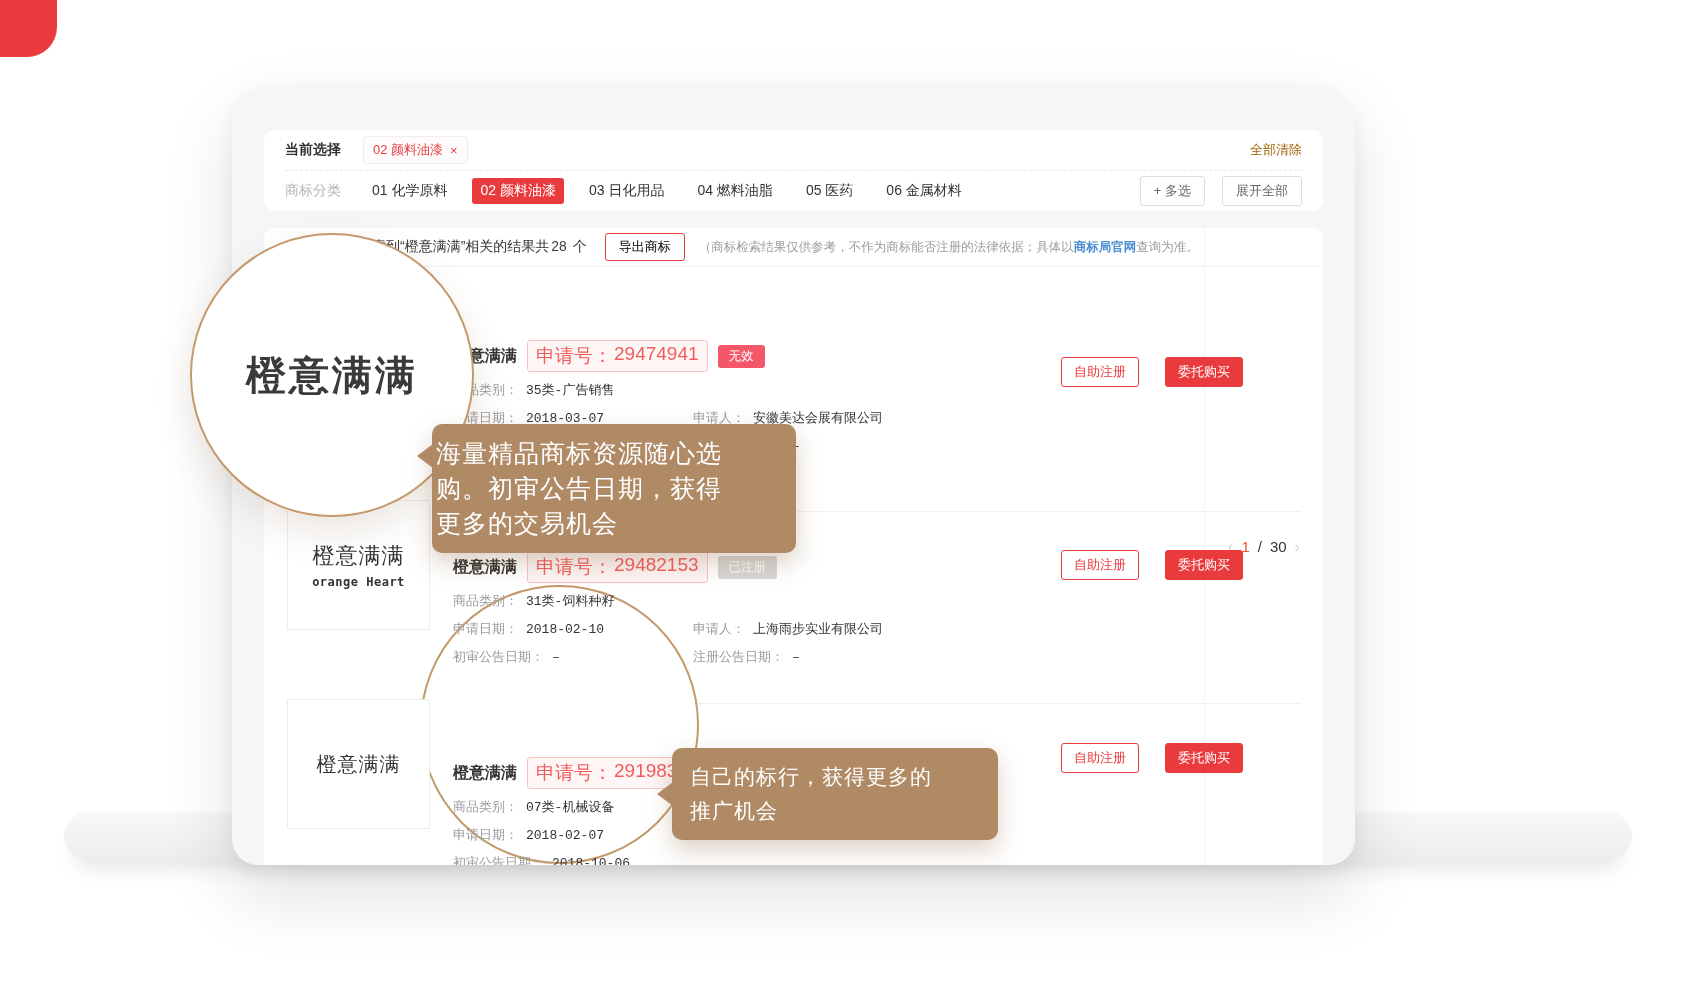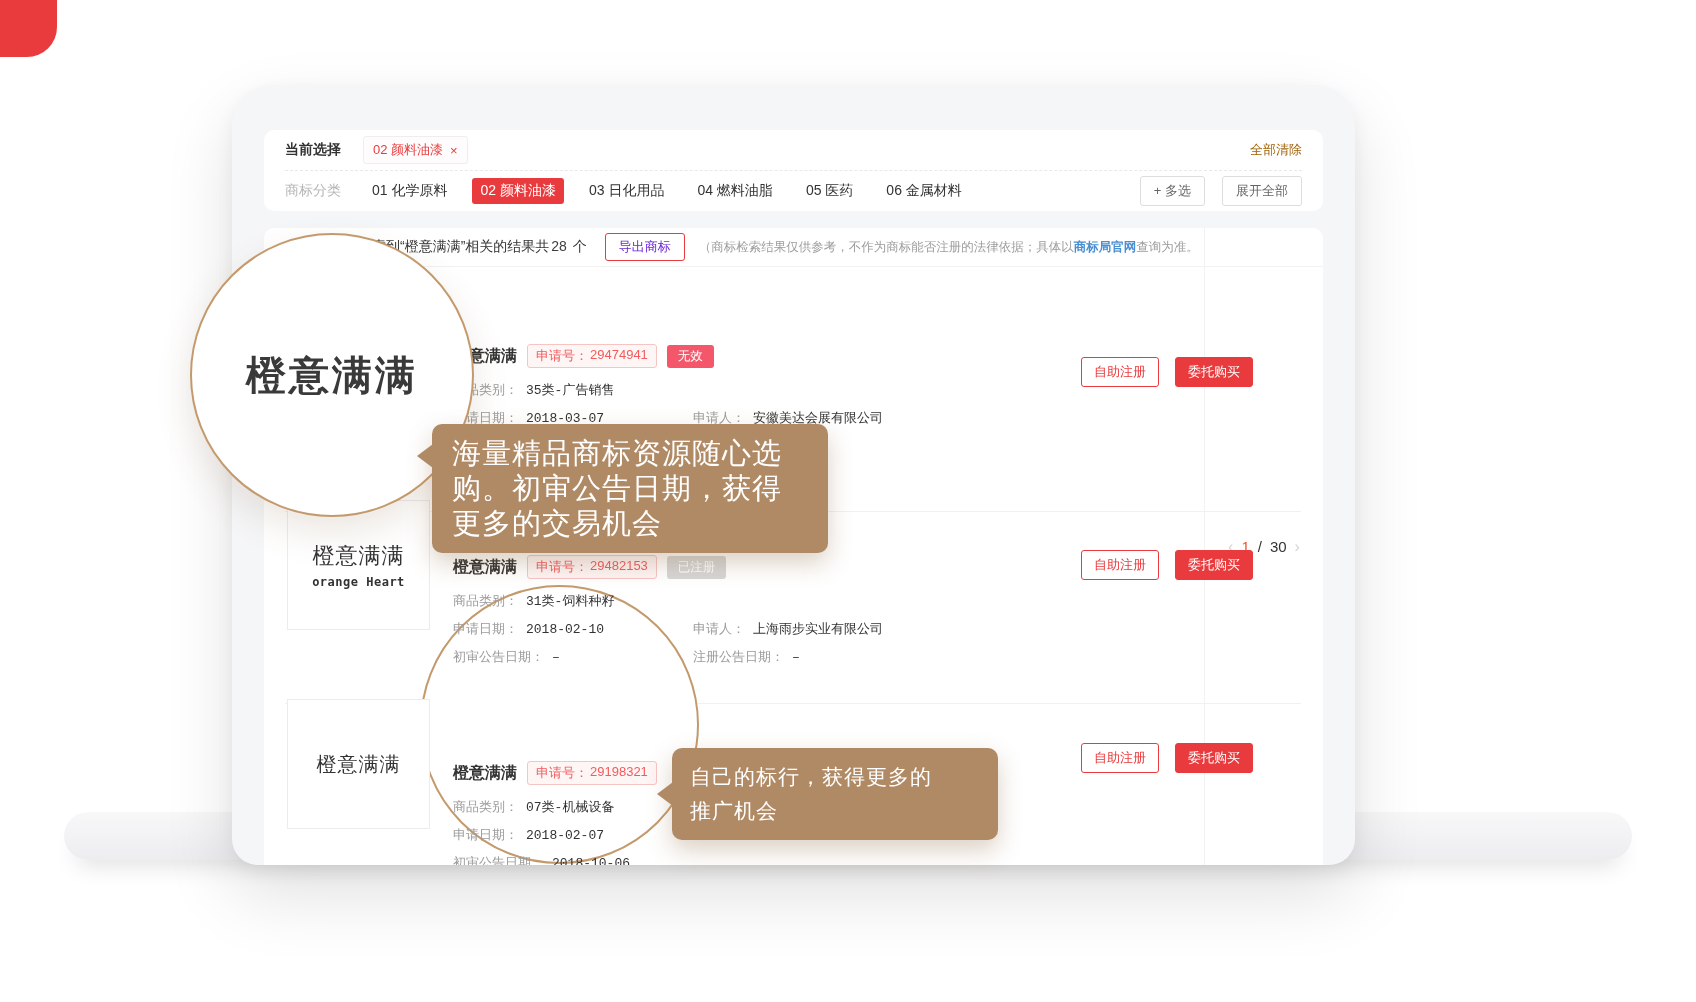--- a/index.html
+++ b/index.html
@@ -34,21 +34,21 @@
   .fspacer{flex:1;}
   .ghost-btn{font-size:13px;color:#666;background:#fff;border:1px solid #ddd;border-radius:3px;padding:5px 13px;cursor:pointer;
              font-family:inherit;white-space:nowrap;text-align:center;}
 
   
   .results-card{position:absolute;left:32px;top:143px;width:1059px;bottom:0;background:#fff;border-radius:10px 10px 0 0;}
   .results-header{position:absolute;left:0;top:0;right:0;height:39px;border-bottom:1px solid #f2f2f3;
                   display:flex;align-items:center;padding-right:130px;box-sizing:border-box;}
   .summary{margin-left:66px;font-size:14px;color:#333;white-space:nowrap;}
   .red{color:#404040;margin:0 2px;}
-  .export-btn{margin-left:18px;font-size:13px;color:#6d28d9;border:1px solid #e93b3d;background:#fff;border-radius:3px;
+  .export-btn{margin-left:18px;font-size:13px;color:#000000;border:1px solid #e93b3d;background:#fff;border-radius:3px;
               padding:4px 13px;cursor:pointer;font-family:inherit;white-space:nowrap;}
   .disclaimer{margin-left:14px;font-size:12.5px;color:#9c9c9c;white-space:nowrap;overflow:hidden;}
   .blue{color:#4a8fd4;font-weight:bold;text-decoration:none;cursor:pointer;}
   .pagination{position:absolute;right:0;top:0;bottom:0;width:118px;border-left:1px solid #f2f2f3;
               display:flex;align-items:center;justify-content:center;gap:8px;font-size:15px;}
   .pg-arrow{color:#d5d5d5;font-size:16px;cursor:pointer;}
   .pg-cur{color:#f4502c;}
   .pg-sep,.pg-total{color:#333;}
 
   .row-divider{position:absolute;left:21px;width:1016px;border-top:1px solid #f1f1f2;z-index:0;}
@@ -61,47 +61,47 @@
   .result-row{position:absolute;left:21px;width:1018px;z-index:2;}
   .tm-image{position:absolute;left:2px;top:2px;width:141px;height:128px;border:1px solid #ececec;background:#fff;
             display:flex;flex-direction:column;align-items:center;justify-content:center;gap:4px;}
   .tm-main{font-size:20px;color:#333;letter-spacing:1px;}
   .tm-serif .tm-main{font-family:"DejaVu Serif","Liberation Serif",serif;font-size:22px;}
   .tm-sub{font-family:"DejaVu Sans Mono",monospace;font-size:12px;font-weight:bold;color:#333;letter-spacing:0.5px;}
   .tm-sub:empty{display:none;}
   .row-details{position:absolute;left:168px;}
   .title-line{display:flex;align-items:center;gap:10px;height:24px;}
   .tm-name{font-size:16px;font-weight:bold;color:#333;white-space:nowrap;}
-  .app-pill{display:inline-flex;font-size:13px;color:#f25c5c;border:1px solid #f7c4c4;background:#fef5f5;
+  .app-pill{display:inline-flex;font-size:19px;color:#f25c5c;border:1px solid #f7c4c4;background:#fef5f5;
             border-radius:3px;padding:2px 8px;gap:2px;white-space:nowrap;}
   .badge{font-size:12.5px;color:#fff;border-radius:3px;padding:3px 11px;white-space:nowrap;}
   .badge-invalid{background:#f4566a;}
   .badge-registered{background:#d6d6d6;}
   .meta{margin-top:8px;font-size:13px;}
   .meta-line{display:flex;height:28px;align-items:center;}
   .pair{display:inline-flex;gap:8px;align-items:center;white-space:nowrap;}
   .pw{width:240px;}
   .ml{color:#9b9b9b;}
   .mv{color:#333;font-family:Liberation Mono, monospace;}
-  .row-actions{position:absolute;right:50px;display:flex;gap:10px;font-family:Liberation Mono, monospace;}
+  .row-actions{position:absolute;right:60px;display:flex;gap:26px;font-family:Liberation Mono, monospace;}
   .btn-outline{font-size:13px;color:#e93b3d;border:1px solid #e93b3d;background:#fff;padding:5px 12px;border-radius:3px;
                cursor:pointer;font-family:inherit;white-space:nowrap;}
   .btn-solid{font-size:13px;color:#fff;background:#e93b3d;border:1px solid #e93b3d;padding:5px 12px;border-radius:3px;
-             cursor:pointer;font-family:inherit;white-space:nowrap;margin-left:6px;}
+             cursor:pointer;font-family:inherit;white-space:nowrap;}
 
   
   .circle1{position:absolute;left:190px;top:233px;width:280px;height:280px;border-radius:50%;background:#fff;
            border:2px solid #c49a6c;z-index:6;display:flex;align-items:center;justify-content:center;
            box-shadow:0 16px 36px rgba(120,85,50,.14);}
   .magnifier-text{font-size:40px;font-weight:600;color:#3a3a3a;letter-spacing:3px;white-space:nowrap;}
 
   .callout{position:absolute;background:#b08a65;color:#fff;border-radius:10px;z-index:7;
            box-shadow:0 10px 24px rgba(140,100,60,.30);}
   .callout div{white-space:nowrap;overflow:hidden;}
-  .callout-1{left:432px;top:424px;width:356px;padding:12px 20px;font-size:29px;line-height:35px;letter-spacing:1px;}
+  .callout-1{left:432px;top:424px;width:356px;padding:12px 4px;font-size:25px;line-height:35px;letter-spacing:1px;}
   .callout-2{left:672px;top:748px;width:290px;padding:12px 18px;font-size:21px;line-height:34px;letter-spacing:1px;}
   .callout-arrow{position:absolute;left:-15px;width:0;height:0;border-top:12px solid transparent;
                  border-bottom:12px solid transparent;border-right:16px solid #b08a65;}
   .callout-1 .callout-arrow{top:20px;}
   .callout-2 .callout-arrow{top:34px;}
 </style>
 </head>
 <body>
 
 <div class="canvas">

